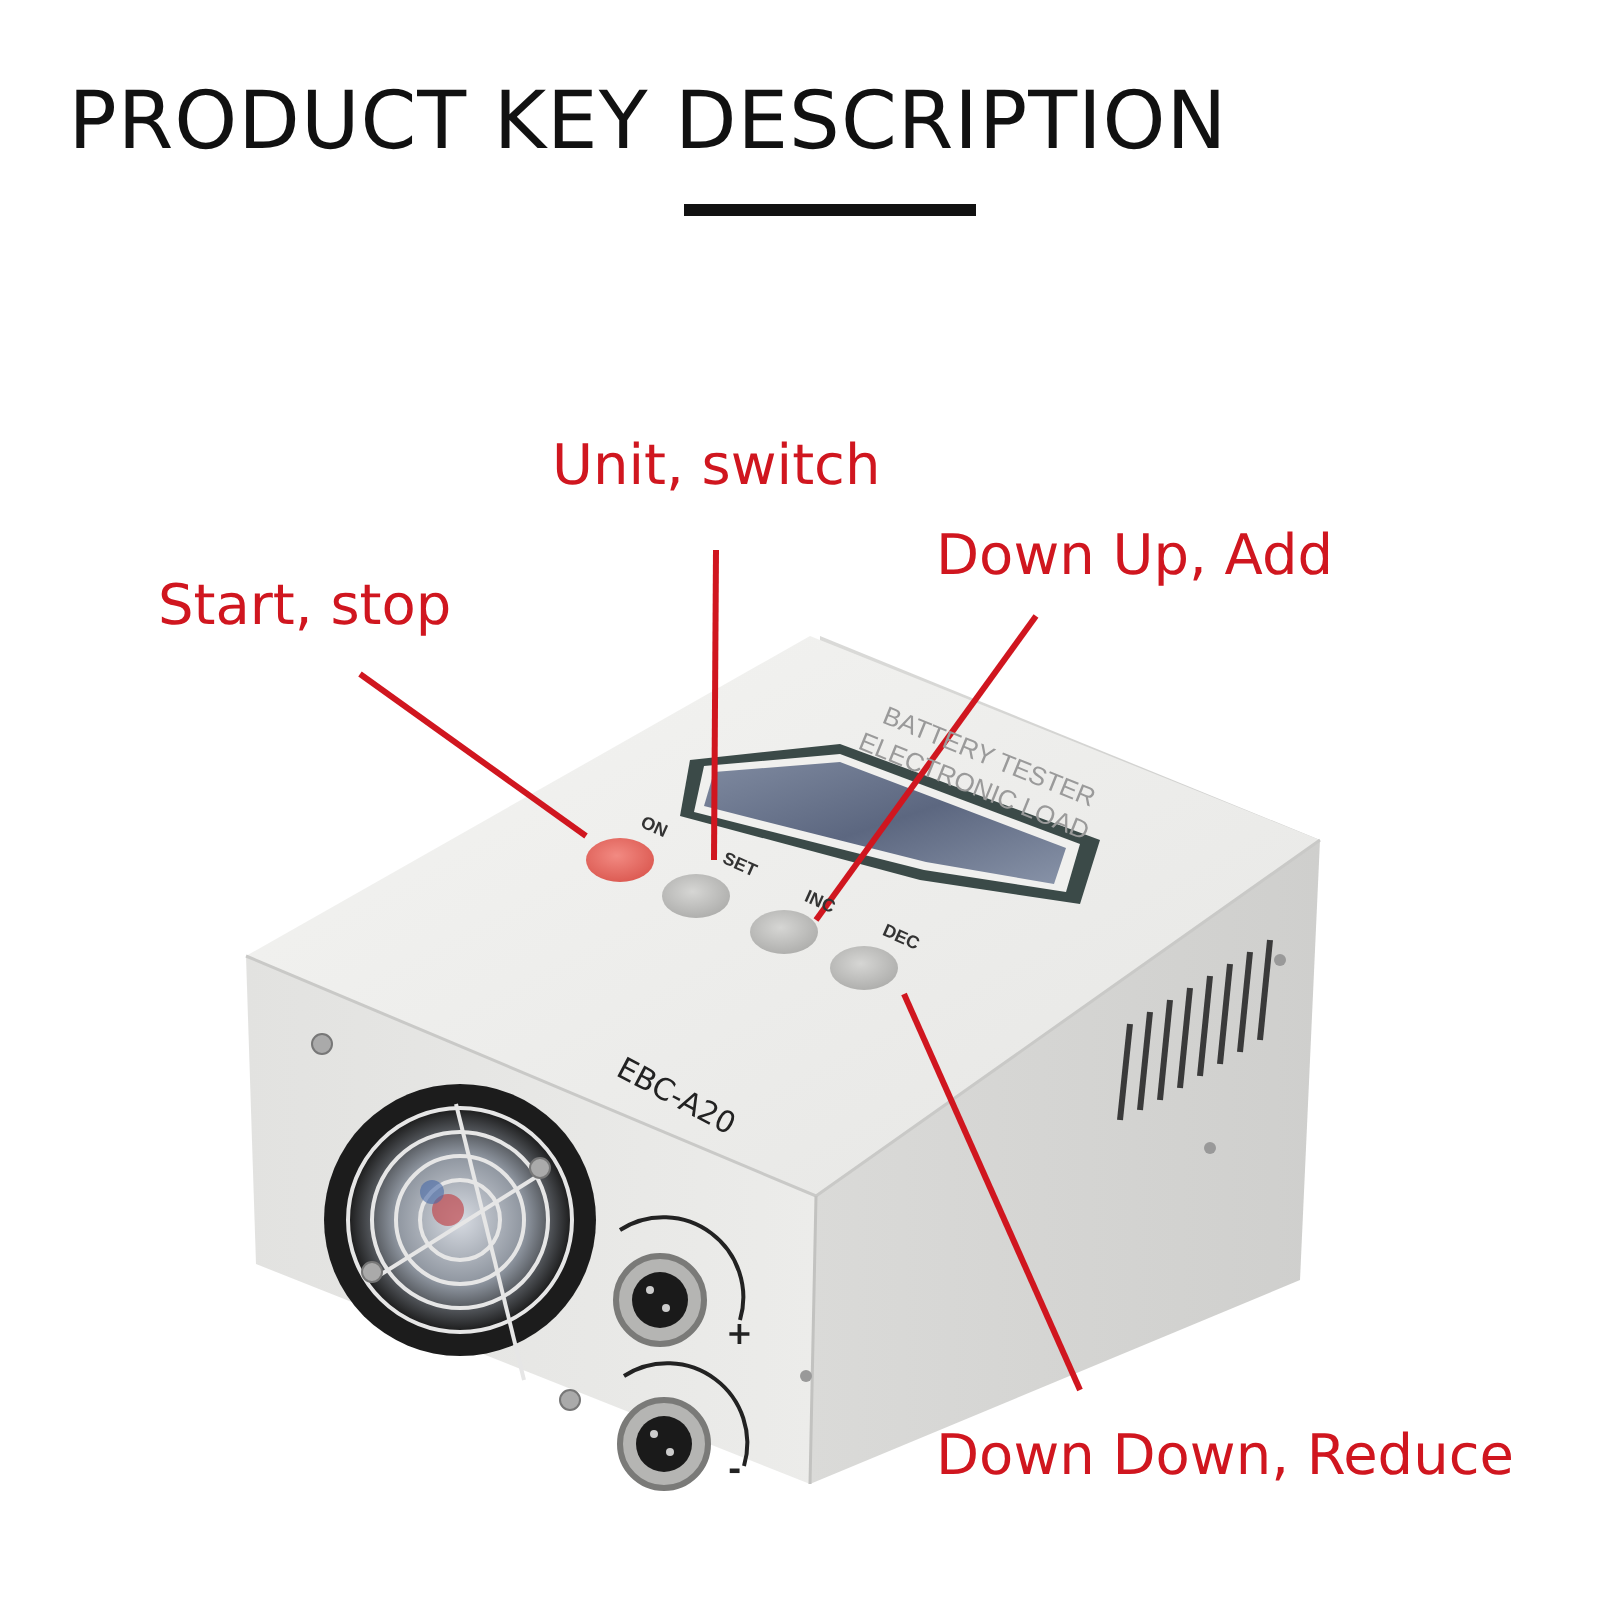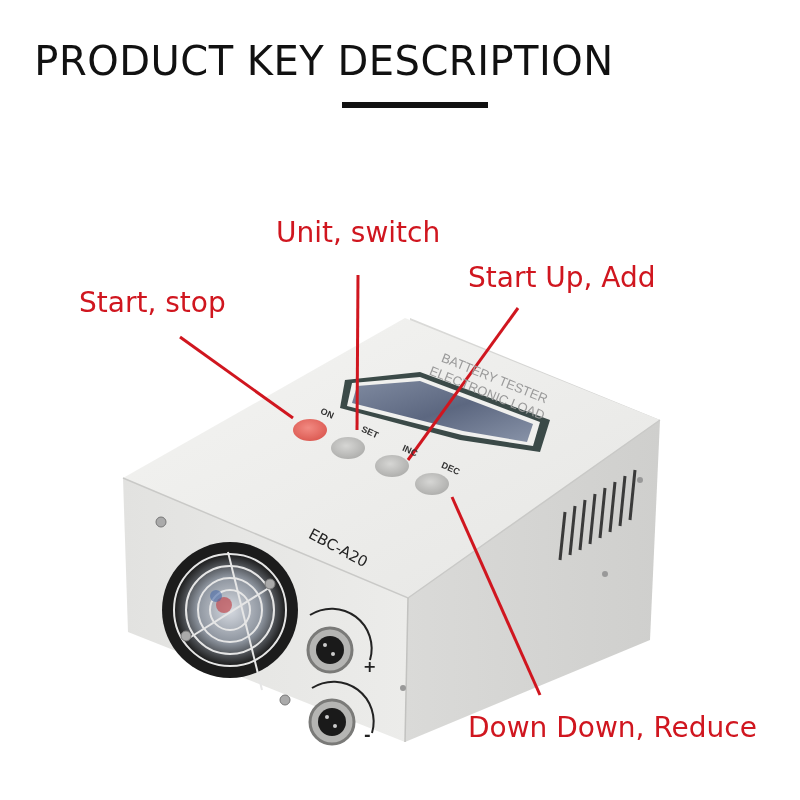--- a/index.html
+++ b/index.html
@@ -134,14 +134,14 @@
 <div class="key-text" style="left:364px;top:424px;transform:rotate(24deg);">SET</div>
 <div class="key-text" style="left:405px;top:443px;transform:rotate(24deg);">INC</div>
 <div class="key-text" style="left:444px;top:460px;transform:rotate(24deg);">DEC</div>
 
 <div class="model" style="left:314px;top:525px;transform:rotate(28deg);">EBC-A20</div>
 <div class="pol" style="left:363px;top:657px;">+</div>
 <div class="pol" style="left:364px;top:725px;">-</div>
 
 <div class="label" style="left:79px;top:286px;">Start, stop</div>
 <div class="label" style="left:276px;top:216px;">Unit, switch</div>
-<div class="label" style="left:468px;top:261px;">Start Up, Add</div>
+<div class="label" style="left:468px;top:261px;">Down Up, Add</div>
 <div class="label" style="left:468px;top:711px;">Down Down, Reduce</div>
 
 </body></html>

